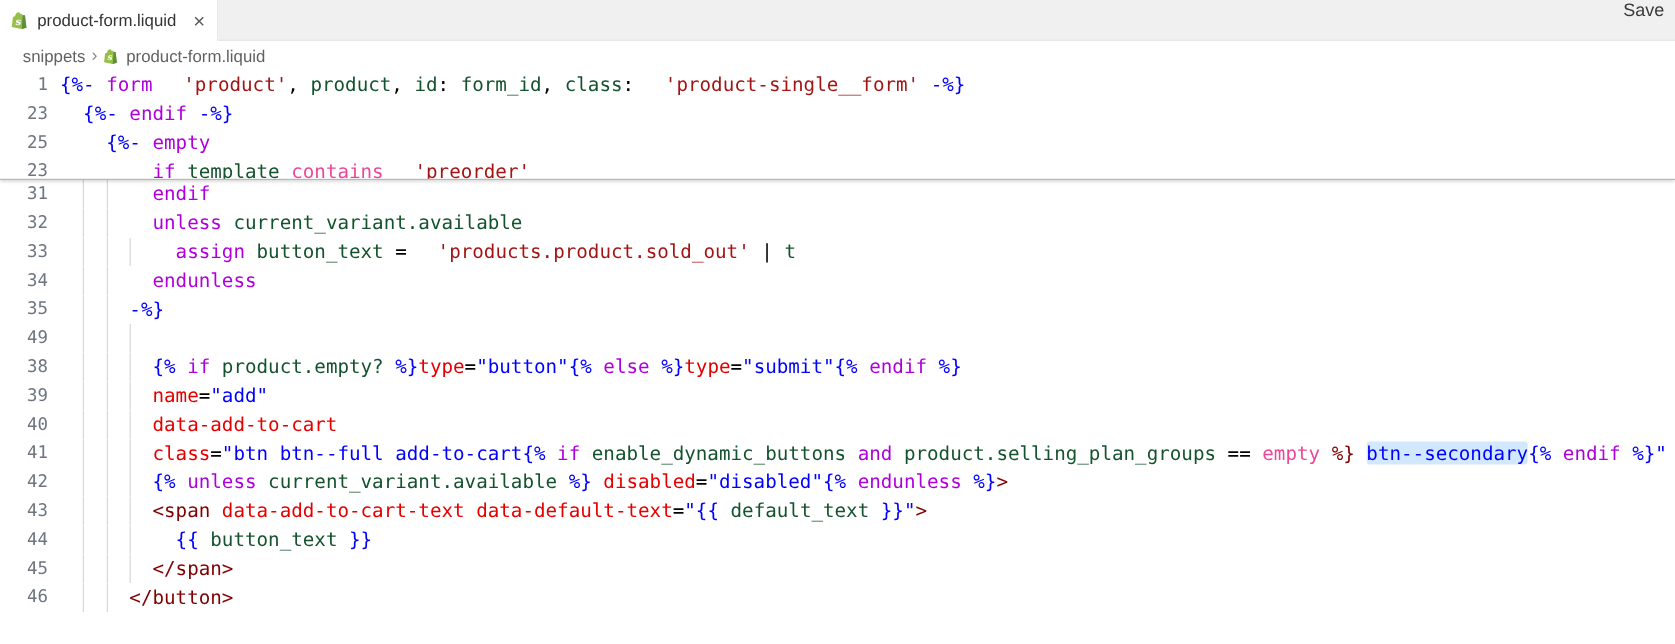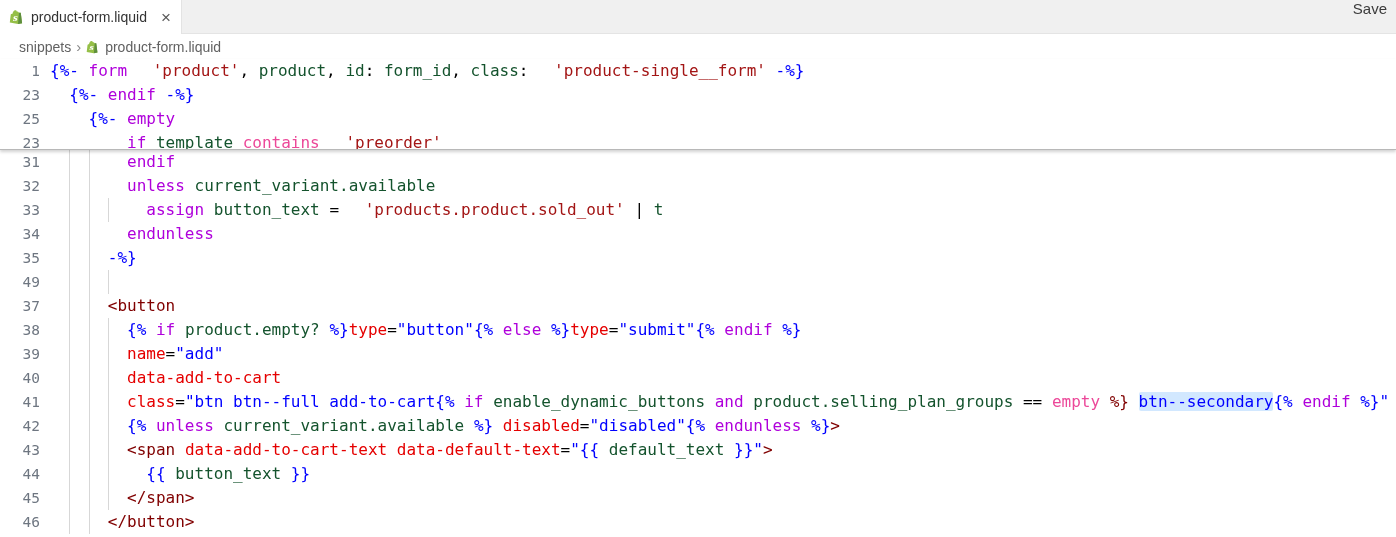--- a/index.html
+++ b/index.html
@@ -134,24 +134,20 @@
         </div>
         <div class="row">
           <div class="ln">35</div>
           <div class="lc"><span class="guide" style="left: calc(2ch + 10px);"></span><span class="guide" style="left: calc(4ch + 10px);"></span>      <span class="d">-%}</span></div>
         </div>
         <div class="row">
           <div class="ln">49</div>
           <div class="lc"><span class="guide" style="left: calc(2ch + 10px);"></span><span class="guide" style="left: calc(4ch + 10px);"></span><span class="guide" style="left: calc(6ch + 10px);"></span></div>
         </div>
         <div class="row">
-          <div class="ln">37</div>
-          <div class="lc"><span class="guide" style="left: calc(2ch + 10px);"></span><span class="guide" style="left: calc(4ch + 10px);"></span>      <span class="tg">&lt;button</span></div>
-        </div>
-        <div class="row">
           <div class="ln">38</div>
           <div class="lc"><span class="guide" style="left: calc(2ch + 10px);"></span><span class="guide" style="left: calc(4ch + 10px);"></span><span class="guide" style="left: calc(6ch + 10px);"></span>        <span class="d">{%</span><span class="p"> </span><span class="kw">if</span><span class="p"> </span><span class="v">product.empty?</span><span class="p"> </span><span class="d">%}</span><span class="an">type</span><span class="o">=</span><span class="av">"button"</span><span class="d">{%</span><span class="p"> </span><span class="kw">else</span><span class="p"> </span><span class="d">%}</span><span class="an">type</span><span class="o">=</span><span class="av">"submit"</span><span class="d">{%</span><span class="p"> </span><span class="kw">endif</span><span class="p"> </span><span class="d">%}</span></div>
         </div>
         <div class="row">
           <div class="ln">39</div>
           <div class="lc"><span class="guide" style="left: calc(2ch + 10px);"></span><span class="guide" style="left: calc(4ch + 10px);"></span><span class="guide" style="left: calc(6ch + 10px);"></span>        <span class="an">name</span><span class="o">=</span><span class="av">"add"</span></div>
         </div>
         <div class="row">
           <div class="ln">40</div>
           <div class="lc"><span class="guide" style="left: calc(2ch + 10px);"></span><span class="guide" style="left: calc(4ch + 10px);"></span><span class="guide" style="left: calc(6ch + 10px);"></span>        <span class="an">data-add-to-cart</span></div>

